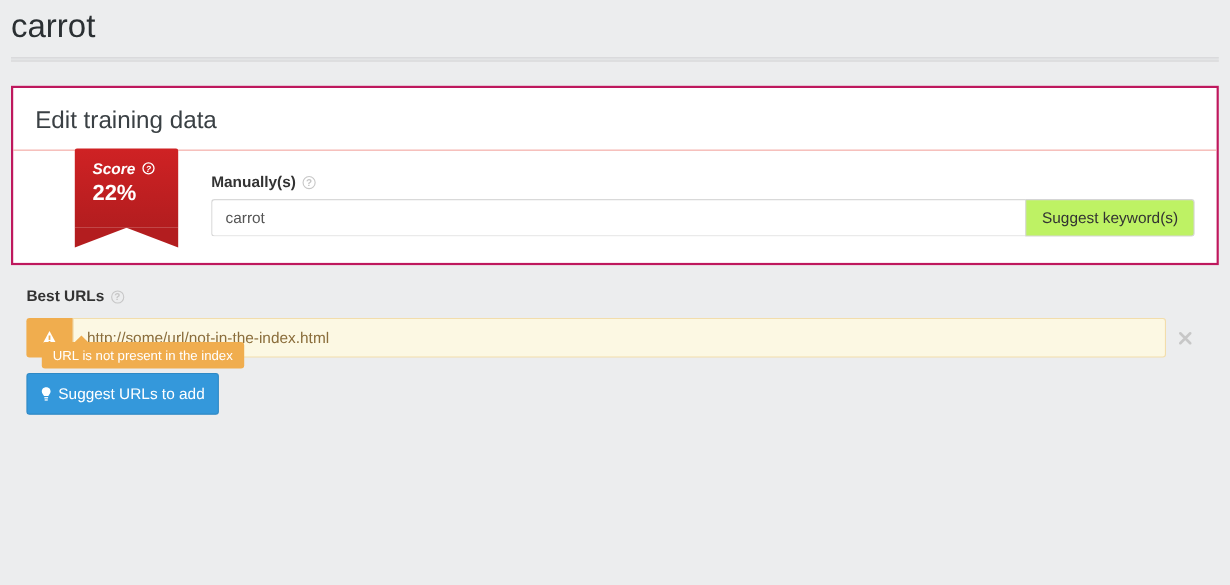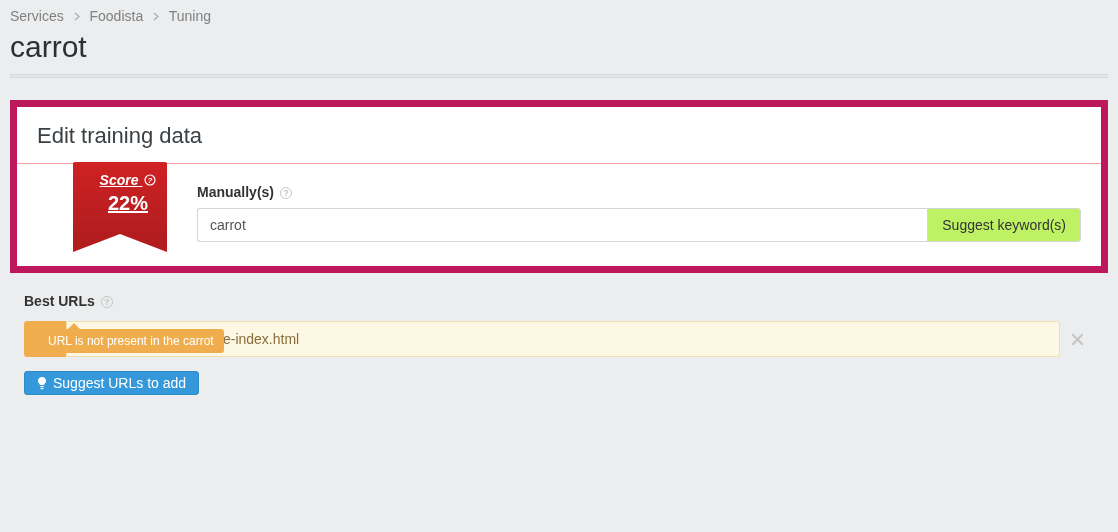--- a/index.html
+++ b/index.html
@@ -26,21 +26,21 @@
   }
   .divider {
     height: 4px;
     background: #e3e4e5;
     border-top: 1px solid #d7d8d9;
     border-bottom: 1px solid #d7d8d9;
     margin-bottom: 22px;
   }
   .panel {
     background: #fff;
-    border: 7px solid #be185d;
+    border: 2px solid #be185d;
     margin-bottom: 20px;
   }
   .panel-header {
     font-size: 22px;
     font-weight: 400;
     color: #3a4044;
     padding: 16px 20px 14px 20px;
     border-bottom: 1px solid #f3a6a0;
     position: relative;
   }
@@ -49,25 +49,24 @@
     position: relative;
   }
   .ribbon {
     position: absolute;
     left: 56px;
     top: -2px;
     width: 94px;
     background: #b71f21;
     background: linear-gradient(#cf2224,#b31d1f);
     color: #fff;
-    text-align: center;
+    text-align: left;
     padding: 10px 0 20px 16px;
     z-index: 2;
     border-radius: 2px 2px 0 0;
-    text-decoration: underline;
   }
   .ribbon::after {
     content: "";
     position: absolute;
     bottom: -18px;
     left: 0;
     border-left: 47px solid #b31d1f;
     border-right: 47px solid #b31d1f;
     border-bottom: 18px solid transparent;
   }
@@ -187,55 +186,40 @@
     position: absolute;
     top: -6px;
     left: 30px;
     border-left: 6px solid transparent;
     border-right: 6px solid transparent;
     border-bottom: 6px solid #f0ad4e;
   }
 
   .btn-row { padding: 0 14px; position: relative; display: flex; gap: 10px; }
   .btn {
-    height: 24px;
+    height: 38px;
     padding: 0 12px;
     font-size: 14px;
     border-radius: 3px;
     border: 1px solid transparent;
     cursor: pointer;
     display: inline-flex;
     align-items: center;
     gap: 6px;
   }
   .btn-primary { background: #3498db; color: #fff; border-color: #2f89c5; }
   .btn-default { background: #fff; color: #333; border-color: #d5d5d5; }
   .icon { display: inline-flex; }
   svg { display: block; }
 </style>
 </head>
 <body>
 
 <div class="page">
 
-  <div class="breadcrumb">
-    <a href="#">Services</a>
-    <span class="sep">
-      <svg width="6" height="9" viewBox="0 0 6 9">
-          <path d="M1 1 L5 4.5 L1 8" stroke="#b0b0b0" stroke-width="1.4" fill="none"></path>
-        </svg>
-    </span>
-    <a href="#">Foodista</a>
-    <span class="sep">
-      <svg width="6" height="9" viewBox="0 0 6 9">
-          <path d="M1 1 L5 4.5 L1 8" stroke="#b0b0b0" stroke-width="1.4" fill="none"></path>
-        </svg>
-    </span>
-    <span>Tuning</span>
-  </div>
 
   <h1 class="page-title">carrot</h1>
 
   <div class="divider"></div>
 
   <div class="panel">
     <div class="panel-header">Edit training data</div>
     <div class="panel-body">
       <div class="ribbon">
         <div class="score-label">
@@ -287,21 +271,21 @@
           <svg width="13" height="13" viewBox="0 0 13 13">
               <path d="M2 2 L11 11 M11 2 L2 11" stroke="#c7c7c7" stroke-width="2.4" stroke-linecap="round"></path>
             </svg>
         </span>
       </button>
     </div>
 
   </div>
 
   <div class="btn-row">
-    <div class="tooltip">URL is not present in the carrot</div>
+    <div class="tooltip">URL is not present in the index</div>
     <button class="btn btn-primary">
       <span class="icon">
         <svg width="10" height="14" viewBox="0 0 10 14">
             <path d="M5 1 C2.2 1 1 3 1 5 C1 6.8 2.5 7.8 3 9 L7 9 C7.5 7.8 9 6.8 9 5 C9 3 7.8 1 5 1 Z" fill="#fff"></path>
             <rect x="3.3" y="10" width="3.4" height="1.2" fill="#fff"></rect>
             <rect x="3.6" y="12" width="2.8" height="1.2" fill="#fff"></rect>
           </svg>
       </span>
       <span>Suggest URLs to add</span>
     </button>

